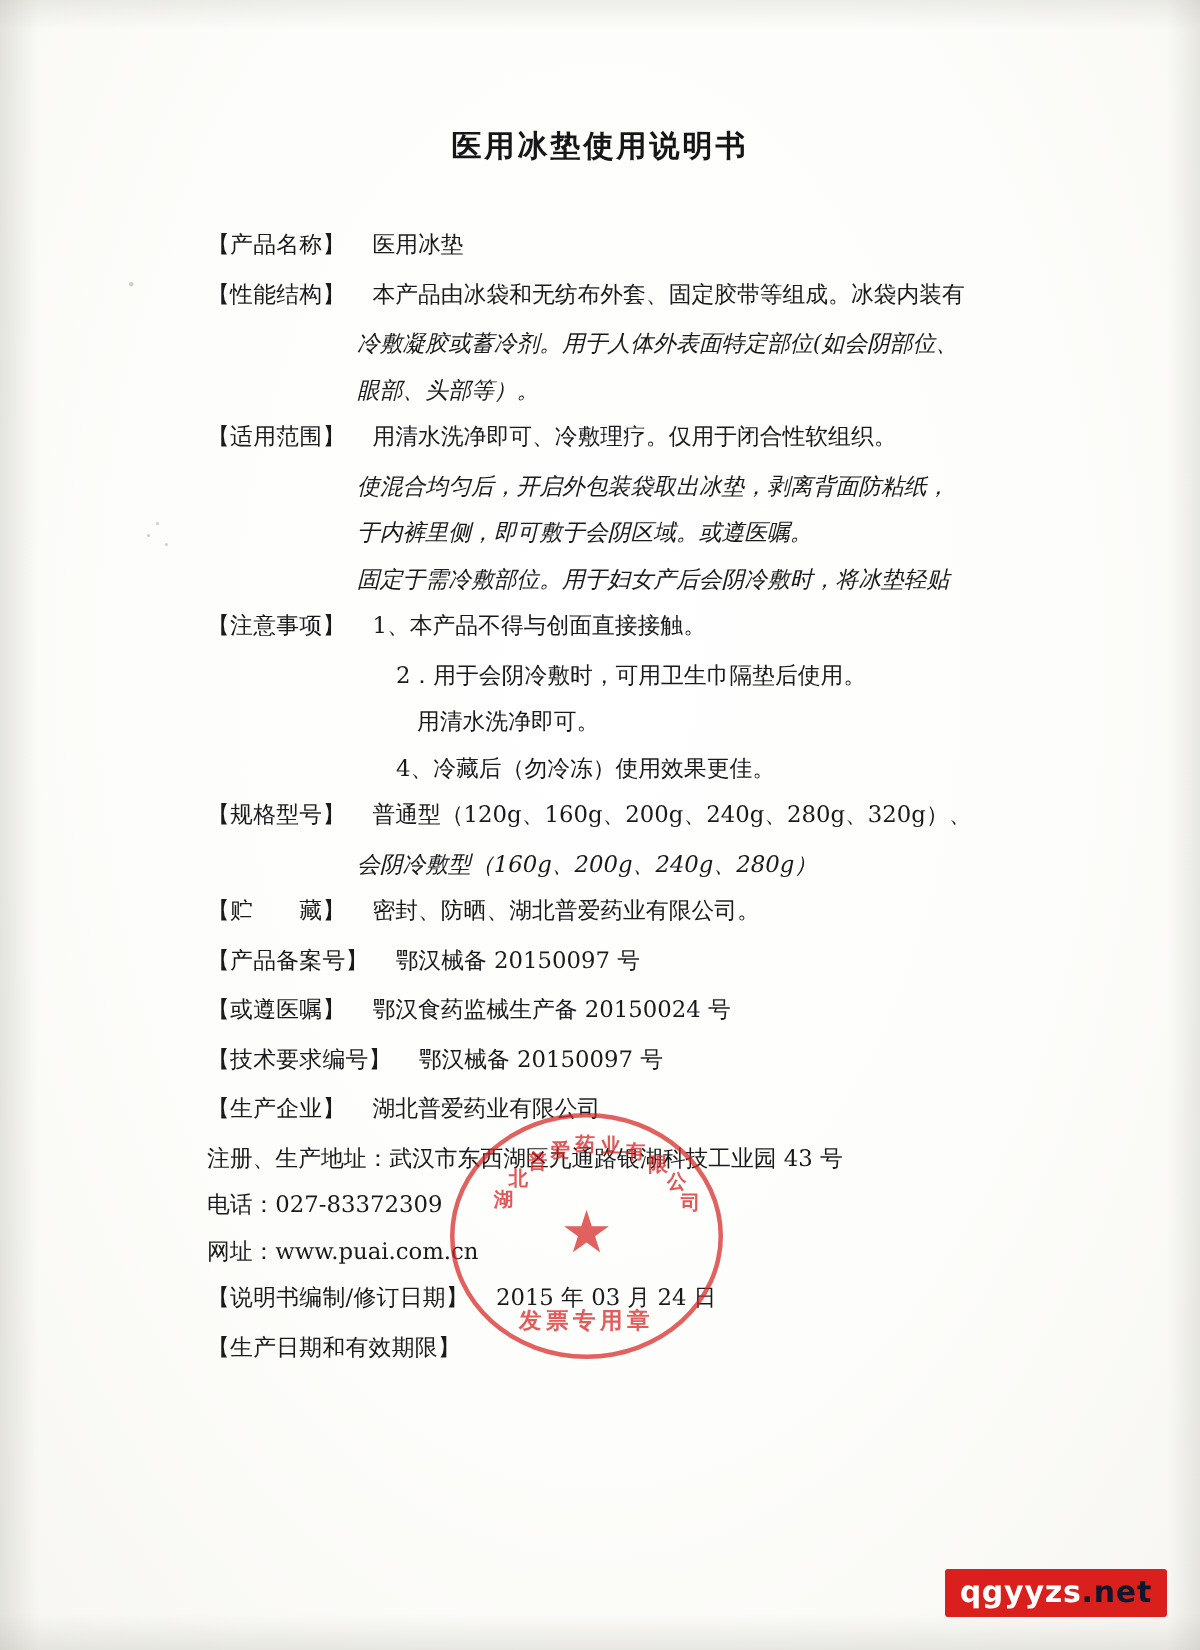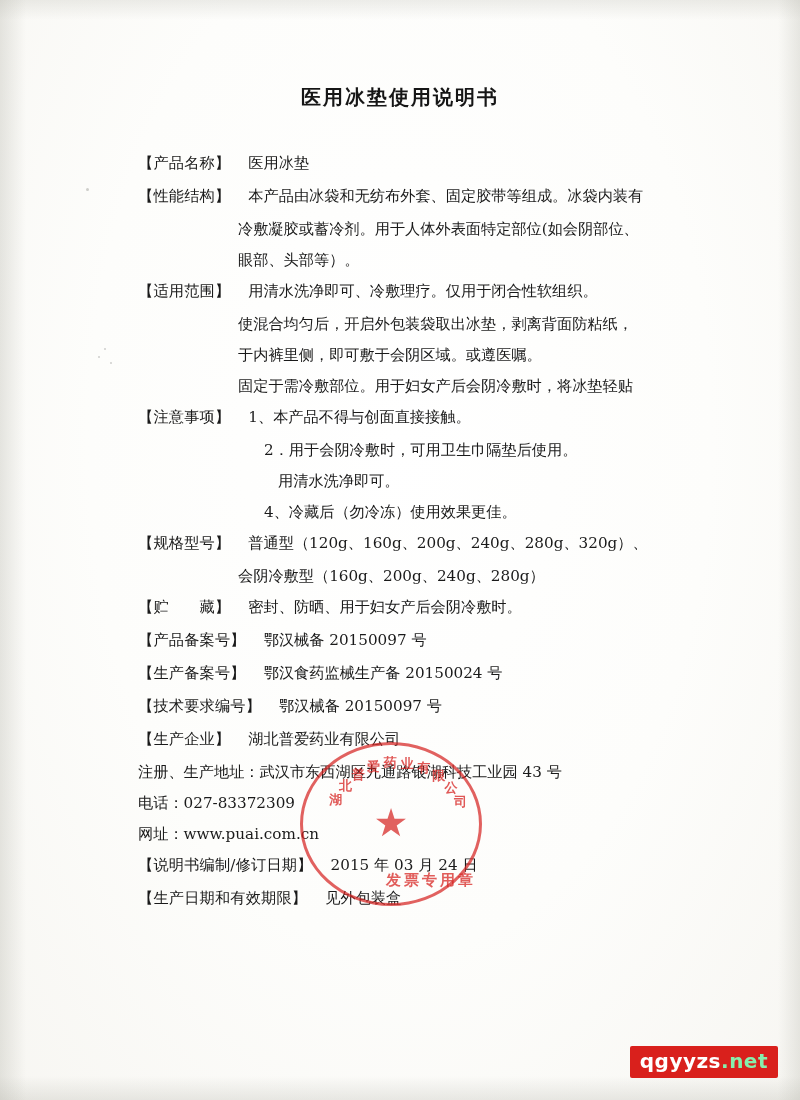--- a/index.html
+++ b/index.html
@@ -63,20 +63,21 @@
     white-space: nowrap;
     letter-spacing: 0.2px;
   }
   .value {
     flex: 1 1 auto;
     padding-left: 2px;
     margin-left: 16px;
   }
   .cont {
     padding-left: 100px;
+    font-style: italic;
   }
   .indent-num {
     padding-left: 112px;
   }
   .indent-num2 {
     padding-left: 126px;
   }
   .sub-indent {
     padding-left: 140px;
   }
@@ -127,38 +128,37 @@
     position: absolute;
     left: 50%;
     bottom: 16px;
     transform: translateX(-50%);
     color: rgba(214, 36, 34, 0.74);
     font-size: 15px;
     font-weight: 700;
     letter-spacing: 3px;
     font-family: "DejaVu Sans", "Liberation Sans", sans-serif;
     white-space: nowrap;
-    margin-left: 40px;
   }
   
   .watermark {
     position: absolute;
     right: 22px;
     bottom: 22px;
     background: #d9201c;
     color: #ffffff;
     font-family: "DejaVu Sans", "Liberation Sans", sans-serif;
     font-size: 20px;
     font-weight: 700;
     padding: 3px 10px 5px 10px;
     letter-spacing: 0.5px;
     border-radius: 2px;
   }
   .watermark .tld {
-    color: #86efac;
+    color: #0f172a;
   }
   .speck {
     position: absolute;
     background: rgba(120,120,115,0.35);
     border-radius: 50%;
   }
 </style>
 </head>
 <body>
 
@@ -205,30 +205,30 @@
     <div class="indent-num2">4、冷藏后（勿冷冻）使用效果更佳。</div>
 
     <div class="row">
       <span class="label">【规格型号】</span>
       <span class="value">普通型（120g、160g、200g、240g、280g、320g）、</span>
     </div>
     <div class="cont">会阴冷敷型（160g、200g、240g、280g）</div>
 
     <div class="row">
       <span class="label">【贮　　藏】</span>
-      <span class="value">密封、防晒、用于妇女产后会阴冷敷时。</span>
+      <span class="value">密封、防晒、湖北普爱药业有限公司。</span>
     </div>
 
     <div class="row">
       <span class="label">【产品备案号】</span>
       <span class="value">鄂汉械备 20150097 号</span>
     </div>
 
     <div class="row">
-      <span class="label">【生产备案号】</span>
+      <span class="label">【或遵医嘱】</span>
       <span class="value">鄂汉食药监械生产备 20150024 号</span>
     </div>
 
     <div class="row">
       <span class="label">【技术要求编号】</span>
       <span class="value">鄂汉械备 20150097 号</span>
     </div>
 
     <div class="row">
       <span class="label">【生产企业】</span>
@@ -238,21 +238,20 @@
     <div>注册、生产地址：武汉市东西湖区九通路银湖科技工业园 43 号</div>
     <div>电话：027-83372309</div>
     <div>网址：www.puai.com.cn</div>
 
     <div class="row">
       <span class="label">【说明书编制/修订日期】</span>
       <span class="value">2015 年 03 月 24 日</span>
     </div>
     <div class="row">
       <span class="label">【生产日期和有效期限】</span>
-      <span class="value">见外包装盒</span>
     </div>
 
   </div>
 
   <div class="seal">
     <div class="seal-ring"></div>
     <div class="seal-star">★</div>
     <div class="seal-arc-text">
       <span style="transform: rotate(-62deg) translate(0,-70px) rotate(62deg);">湖</span>
       <span style="transform: rotate(-48deg) translate(0,-70px) rotate(48deg);">北</span>

